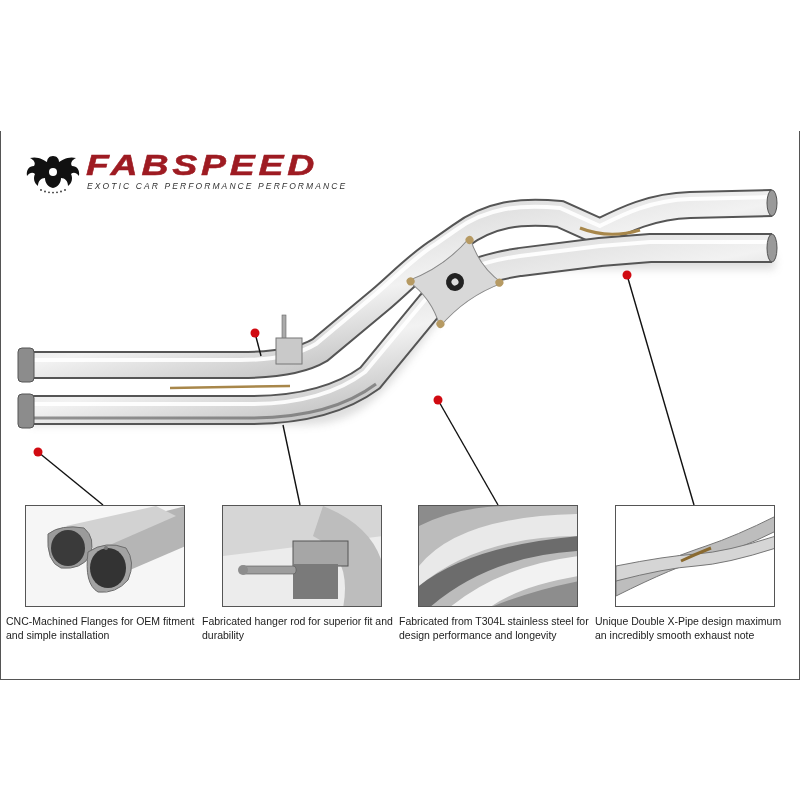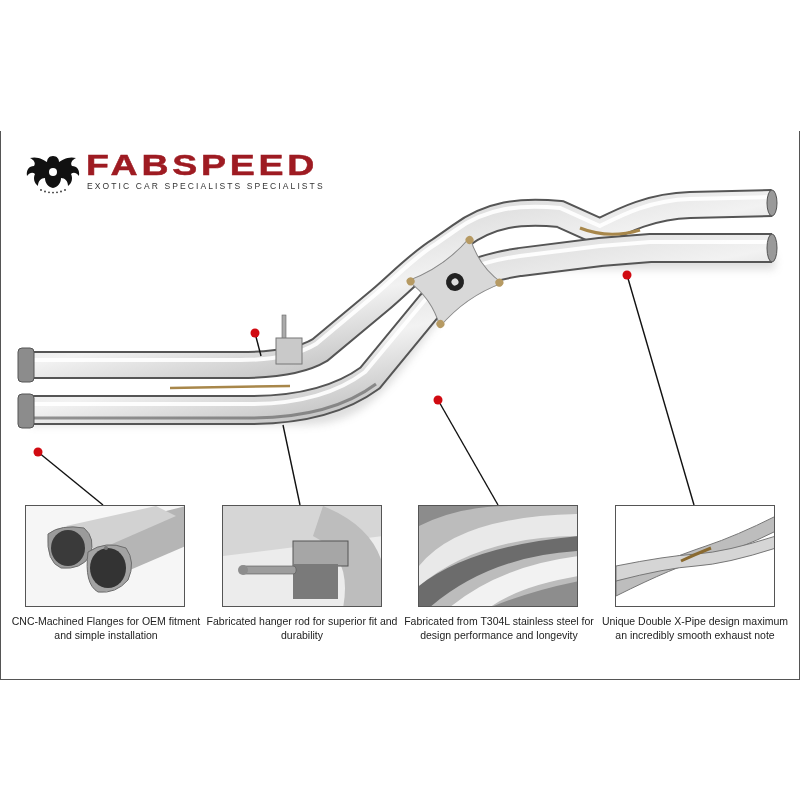--- a/index.html
+++ b/index.html
@@ -4,38 +4,38 @@
 <style>
   html, body { margin: 0; padding: 0; }
   body {
     width: 800px; height: 800px; background: #ffffff; position: relative; overflow: hidden;
     font-family: "Liberation Sans", "DejaVu Sans", sans-serif;
   }
   .frame {
     position: absolute; left: 0; top: 131px; width: 798px; height: 548px;
     border-left: 1px solid #555; border-right: 1px solid #555; border-bottom: 1px solid #555;
   }
-  .logo { position: absolute; left: 24px; top: 150px; width: 300px; height: 44px; }
+  .logo { position: absolute; left: 24px; top: 150px; width: 300px; height: 44px; font-style: italic; }
   .brand-name {
     position: absolute; left: 62px; top: 0px; font-size: 30px; font-weight: bold;
     letter-spacing: 3px; color: #9e1b22; line-height: 30px;
     transform: scaleX(1.25); transform-origin: left top;
     -webkit-text-stroke: 0.5px #9e1b22;
   }
   .brand-tag {
     position: absolute; left: 63px; top: 31px; font-size: 8.5px; letter-spacing: 2.1px;
     color: #333; line-height: 10px; white-space: nowrap;
   }
   svg.scene { position: absolute; left: 0; top: 0; }
   .thumb {
     position: absolute; top: 505px; width: 160px; height: 102px;
     border: 1px solid #555; box-sizing: border-box; overflow: hidden; background: #f4f4f4;
   }
   .caption {
-    position: absolute; top: 614px; width: 200px; text-align: center;
+    position: absolute; top: 614px; width: 200px; 
     font-size: 10.5px; line-height: 14px; color: #222;
   }
 </style>
 </head>
 <body>
 
 <div class="frame"></div>
 
 <div class="logo">
   <svg width="58" height="44" viewBox="0 0 58 44" style="position:absolute;left:0;top:0">
@@ -47,21 +47,21 @@
       <circle cx="17" cy="40" r="0.9"></circle>
         <circle cx="21" cy="41.5" r="0.9"></circle>
         <circle cx="25" cy="42.3" r="0.9"></circle>
       <circle cx="29" cy="42.6" r="0.9"></circle>
         <circle cx="33" cy="42.3" r="0.9"></circle>
         <circle cx="37" cy="41.5" r="0.9"></circle>
         <circle cx="41" cy="40" r="0.9"></circle>
     </g>
   </svg>
   <div class="brand-name">FABSPEED</div>
-  <div class="brand-tag">EXOTIC CAR SPECIALISTS SPECIALISTS</div>
+  <div class="brand-tag">EXOTIC CAR PERFORMANCE PERFORMANCE</div>
 </div>
 
 <svg class="scene" width="800" height="800" viewBox="0 0 800 800">
   <defs>
     <linearGradient id="chrome" x1="0" y1="0" x2="0" y2="1">
       <stop offset="0" stop-color="#6f6f6f"></stop>
       <stop offset="0.18" stop-color="#d9d9d9"></stop>
       <stop offset="0.35" stop-color="#ffffff"></stop>
       <stop offset="0.55" stop-color="#9a9a9a"></stop>
       <stop offset="0.8" stop-color="#cfcfcf"></stop>

